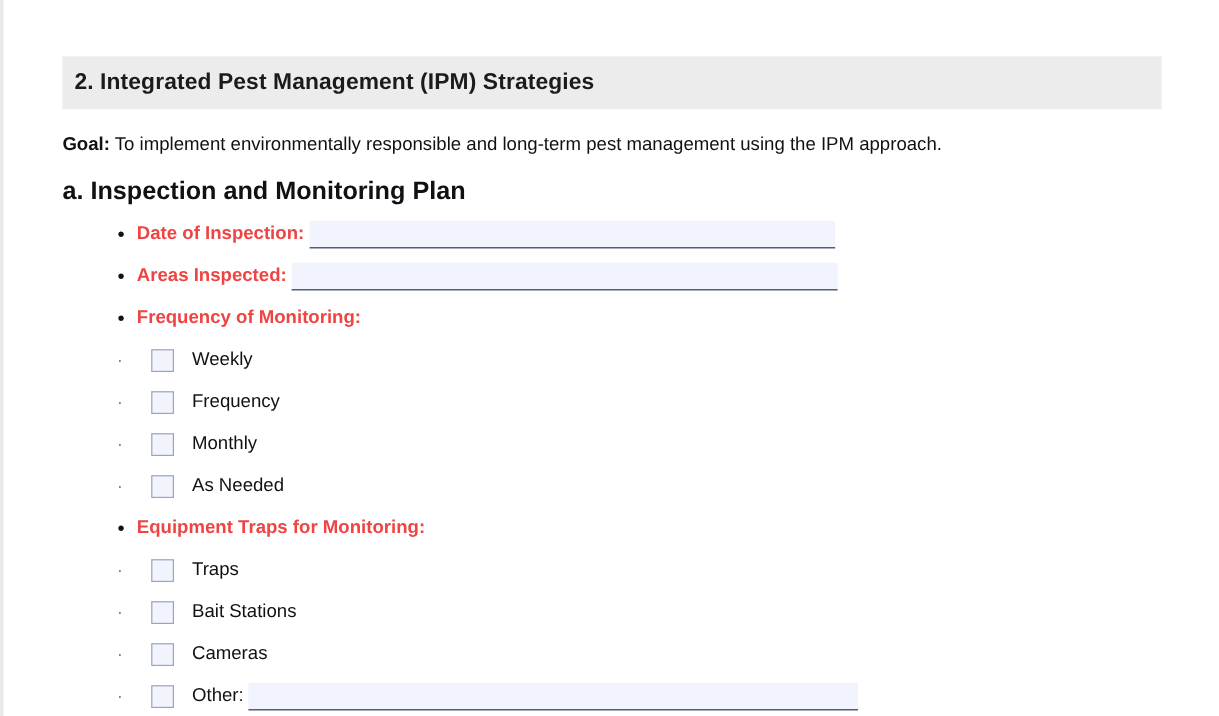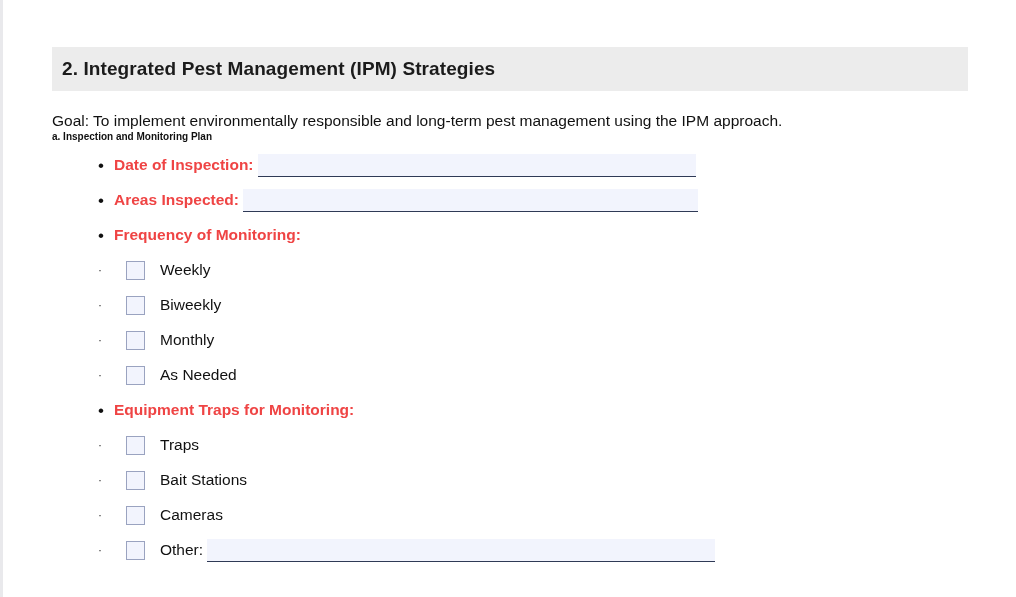--- a/index.html
+++ b/index.html
@@ -53,25 +53,26 @@
     color: #1b1b1b;
     letter-spacing: 0.1px;
   }
   .goal-line {
     margin-top: 20px;
     font-size: 15.5px;
     color: #111111;
     line-height: 1.3;
   }
   .goal-line .goal-label {
-    font-weight: normal;
+    font-weight: bold;
     text-align: center;
   }
   .subhead {
-    font-size: 10px;
+    margin-top: 17px;
+    font-size: 21px;
     font-weight: bold;
     color: #111111;
   }
 
   .bullet-row {
     display: flex;
     align-items: center;
     margin-top: 11px;
     padding-left: 46px;
     min-height: 24px;
@@ -164,21 +165,21 @@
 
     <div class="check-row">
       <span class="bullet-dot small">·</span>
       <span class="checkbox"></span>
       <span class="check-label">Weekly</span>
     </div>
 
     <div class="check-row">
       <span class="bullet-dot small">·</span>
       <span class="checkbox"></span>
-      <span class="check-label">Biweekly</span>
+      <span class="check-label">Frequency</span>
     </div>
 
     <div class="check-row">
       <span class="bullet-dot small">·</span>
       <span class="checkbox"></span>
       <span class="check-label">Monthly</span>
     </div>
 
     <div class="check-row">
       <span class="bullet-dot small">·</span>

